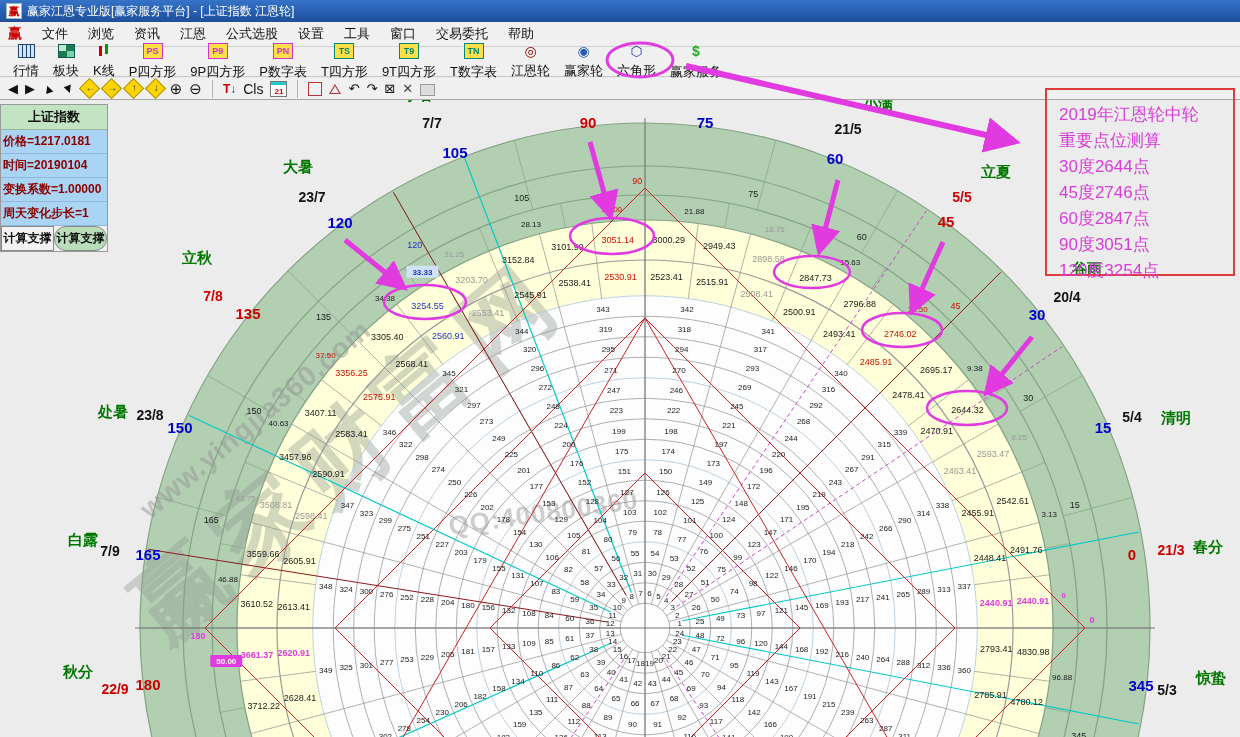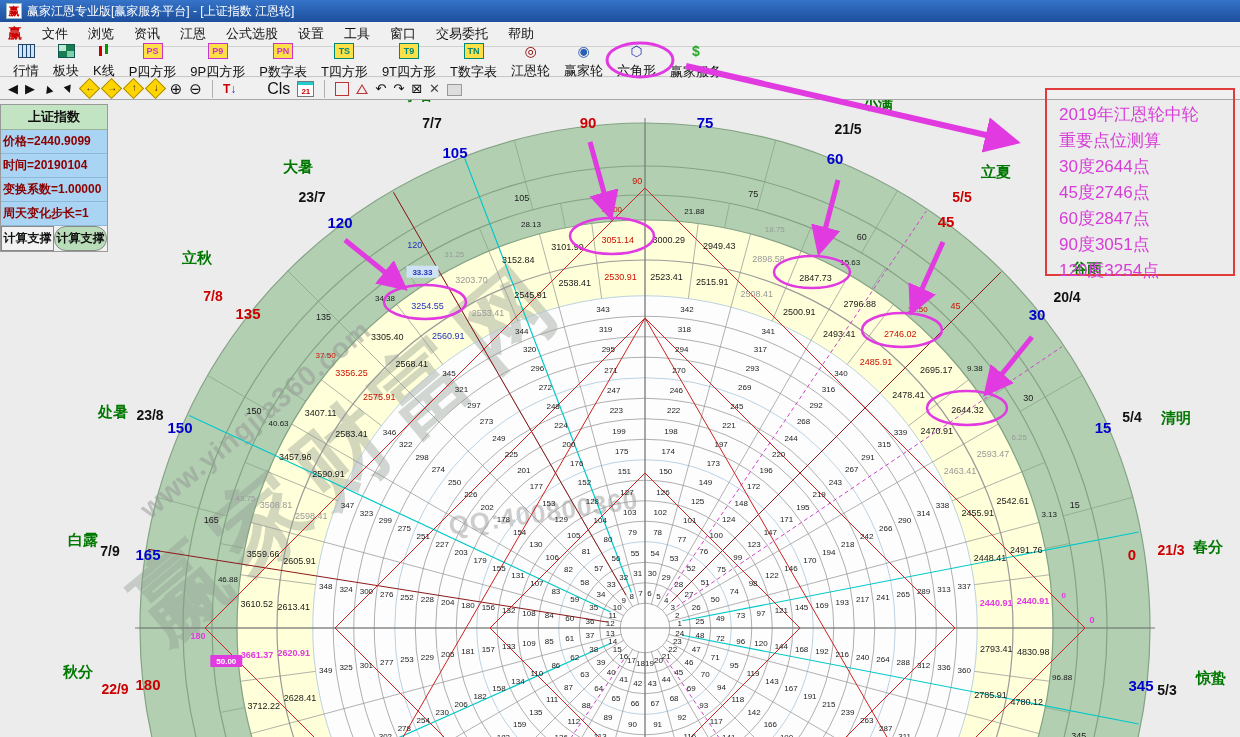--- a/index.html
+++ b/index.html
@@ -158,21 +158,21 @@
   <span class="dia">
       <span>↑</span>
     </span>
   <span class="dia">
       <span>↓</span>
     </span>
   <span class="t2" style="font-size:15px;">⊕</span>
   <span class="t2" style="font-size:15px;">⊖</span>
   <span class="sep"></span>
   <span class="tscale"><span class="t">T</span><span class="d">↓</span></span>
-  <span class="t2" style="font-size:16px;margin-left:24px;">Cls</span>
+  <span class="t2" style="font-size:14px;">Cls</span>
   <span class="cal">
       <span>21</span>
     </span>
   <span class="sep"></span>
   <span class="tool-sq"></span>
   <span class="tri2"></span>
   <span class="t2">↶</span>
   <span class="t2">↷</span>
   <span class="t2">⊠</span>
   <span class="t2" style="color:#444;">✕</span>
@@ -783,21 +783,21 @@
       <text x="78" y="677" text-anchor="middle" font-size="15" fill="#007700" font-weight="bold">秋分</text>
       <text x="115" y="694" text-anchor="middle" font-size="14" fill="#cc0000" font-weight="bold">22/9</text>
       <text x="148" y="690" text-anchor="middle" font-size="15" fill="#cc0000" font-weight="bold">180</text>
       <text x="1211" y="683" text-anchor="middle" font-size="15" fill="#007700" font-weight="bold">惊蛰</text>
       <text x="1167" y="695" text-anchor="middle" font-size="14" fill="#111111" font-weight="bold">5/3</text>
       <text x="1141" y="691" text-anchor="middle" font-size="15" fill="#0000cc" font-weight="bold">345</text>
     </svg>
 
   <div class="panel">
     <div class="hd">上证指数</div>
-    <div class="row">价格=2440.9099</div>
+    <div class="row">价格=1217.0181</div>
     <div class="row">时间=20190104</div>
     <div class="row">变换系数=1.00000</div>
     <div class="row">周天变化步长=1</div>
     <div class="btns">
       <span class="btn">计算支撑</span>
       <span class="btn green">计算支撑</span>
     </div>
   </div>
 </div>
 

